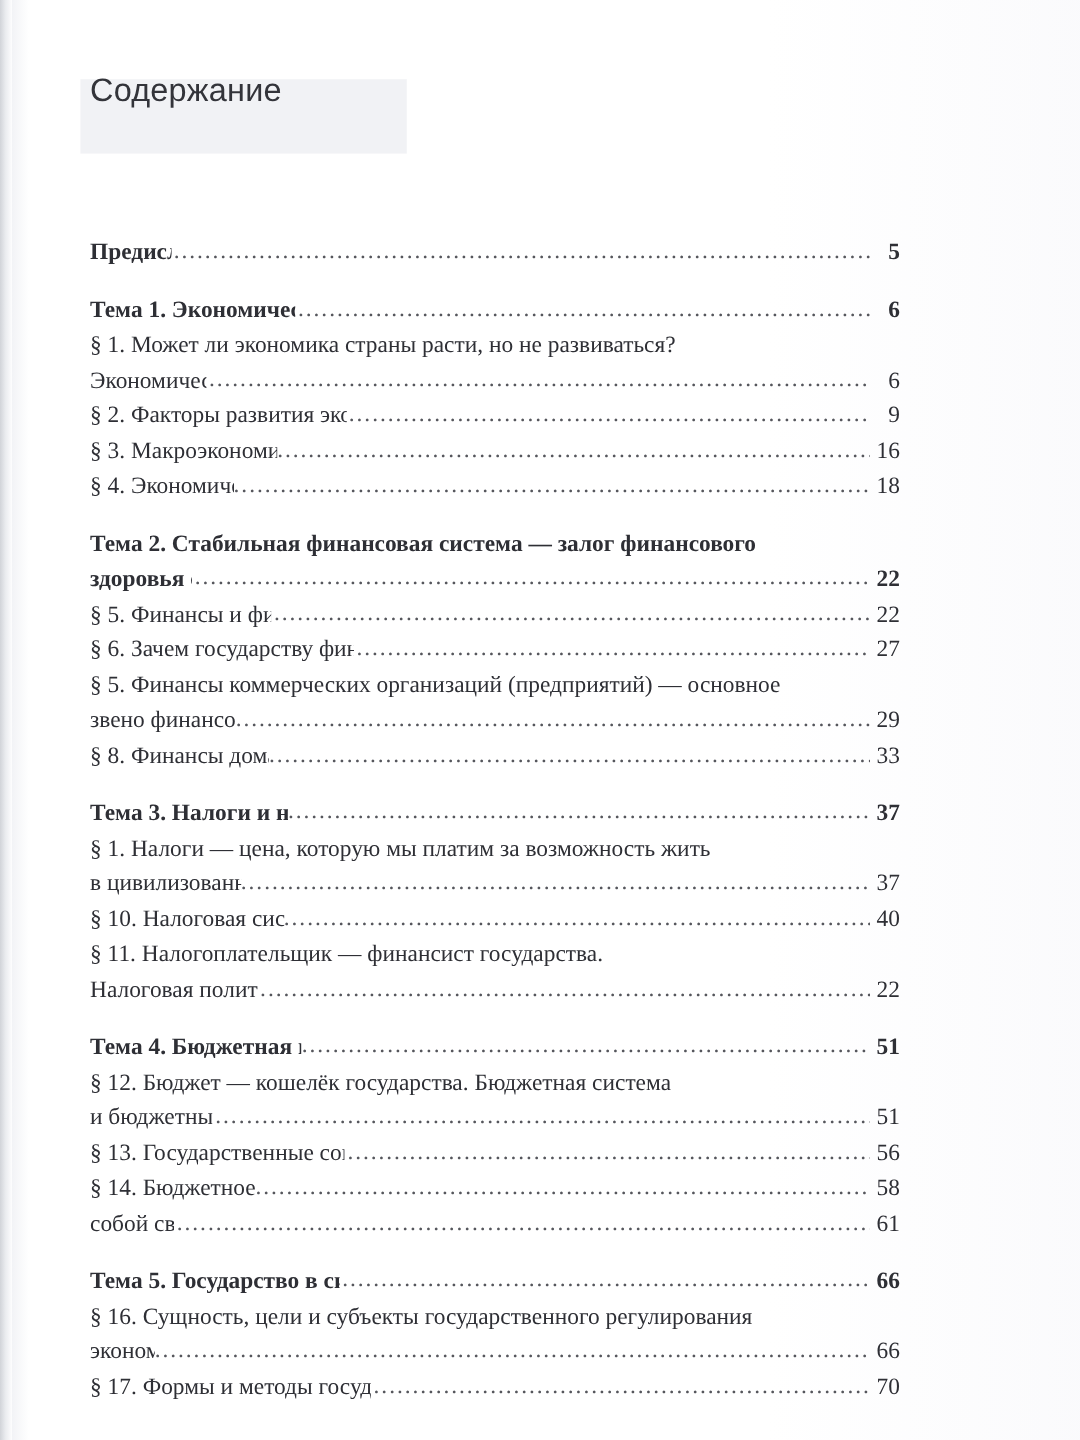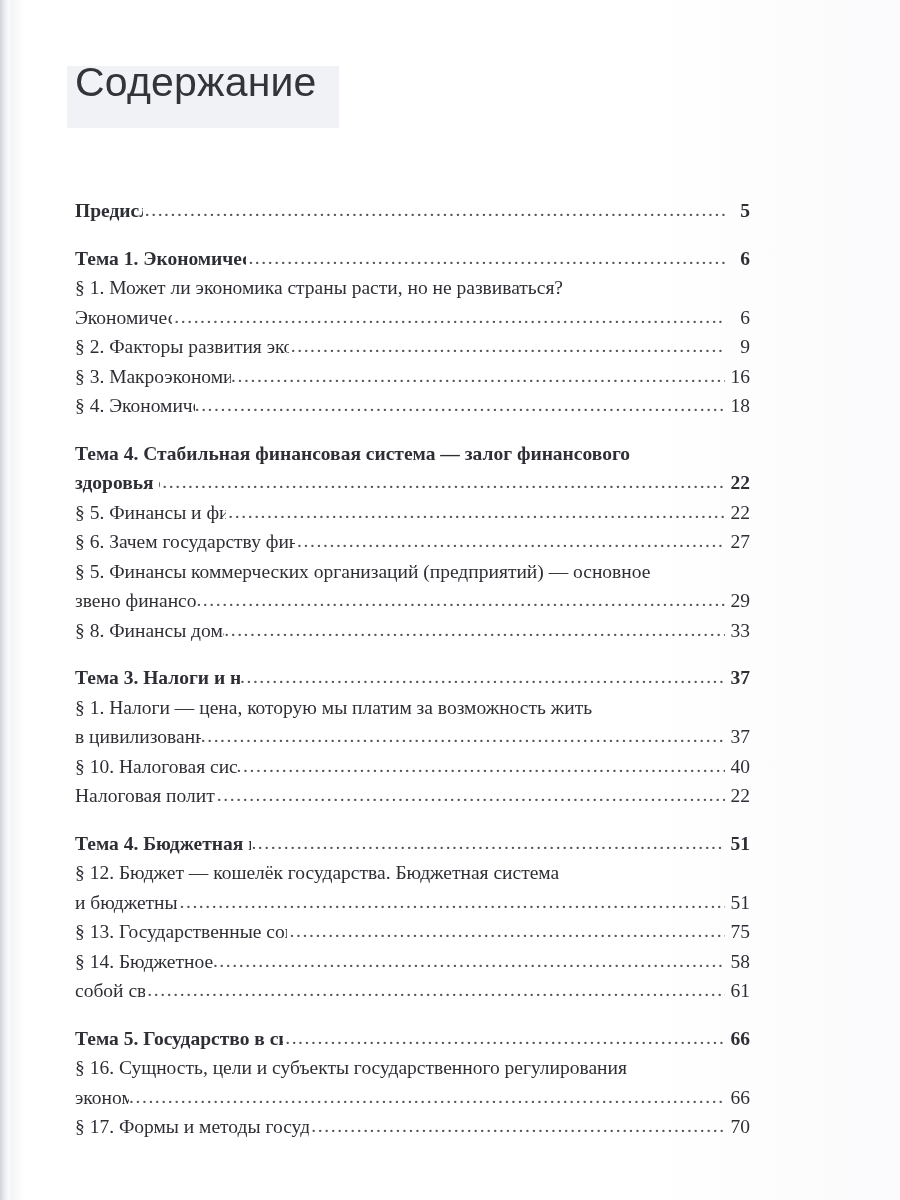--- a/index.html
+++ b/index.html
@@ -58,21 +58,21 @@
     left: -8px;
     top: 4px;
     width: 272px;
     height: 62px;
     background: #eceef1;
     opacity: .75;
   }
   .heading {
     position: relative;
     font-family: "Liberation Sans", "DejaVu Sans", sans-serif;
-    font-size: 41px;
+    font-size: 27px;
     font-weight: 400;
     letter-spacing: .2px;
     color: #33343a;
     line-height: 1;
     white-space: nowrap;
   }
 
   
   .toc {
     position: absolute;
@@ -188,21 +188,21 @@
       </div>
       <div class="entry">
         <div class="line">
           <span class="txt">§ 4. Экономические циклы</span>
           <span class="leader tight"></span>
           <span class="pageno">18</span>
         </div>
       </div>
       <div class="entry gap-before">
         <div class="line bold plain">
-          <span class="txt">Тема 4. Стабильная финансовая система — залог финансового</span>
+          <span class="txt">Тема 2. Стабильная финансовая система — залог финансового</span>
         </div>
         <div class="line bold">
           <span class="txt">здоровья страны</span>
           <span class="leader"></span>
           <span class="pageno">22</span>
         </div>
       </div>
       <div class="entry">
         <div class="line">
           <span class="txt">§ 5. Финансы и финансовая система</span>
@@ -252,20 +252,23 @@
         </div>
       </div>
       <div class="entry">
         <div class="line">
           <span class="txt">§ 10. Налоговая система и её структура</span>
           <span class="leader tight"></span>
           <span class="pageno">40</span>
         </div>
       </div>
       <div class="entry">
+        <div class="line plain">
+          <span class="txt">§ 11. Налогоплательщик — финансист государства.</span>
+        </div>
         <div class="line">
           <span class="txt">Налоговая политика государства</span>
           <span class="leader"></span>
           <span class="pageno">22</span>
         </div>
       </div>
       <div class="entry gap-before">
         <div class="line bold">
           <span class="txt">Тема 4. Бюджетная политика государства</span>
           <span class="leader tight"></span>
@@ -279,21 +282,21 @@
         <div class="line">
           <span class="txt">и бюджетный процесс</span>
           <span class="leader"></span>
           <span class="pageno">51</span>
         </div>
       </div>
       <div class="entry">
         <div class="line">
           <span class="txt">§ 13. Государственные социальные внебюджетные фонды</span>
           <span class="leader"></span>
-          <span class="pageno">75</span>
+          <span class="pageno">56</span>
         </div>
       </div>
       <div class="entry">
         <div class="line">
           <span class="txt">§ 14. Бюджетное регулирование</span>
           <span class="leader tight"></span>
           <span class="pageno">58</span>
         </div>
       </div>
       <div class="entry">

